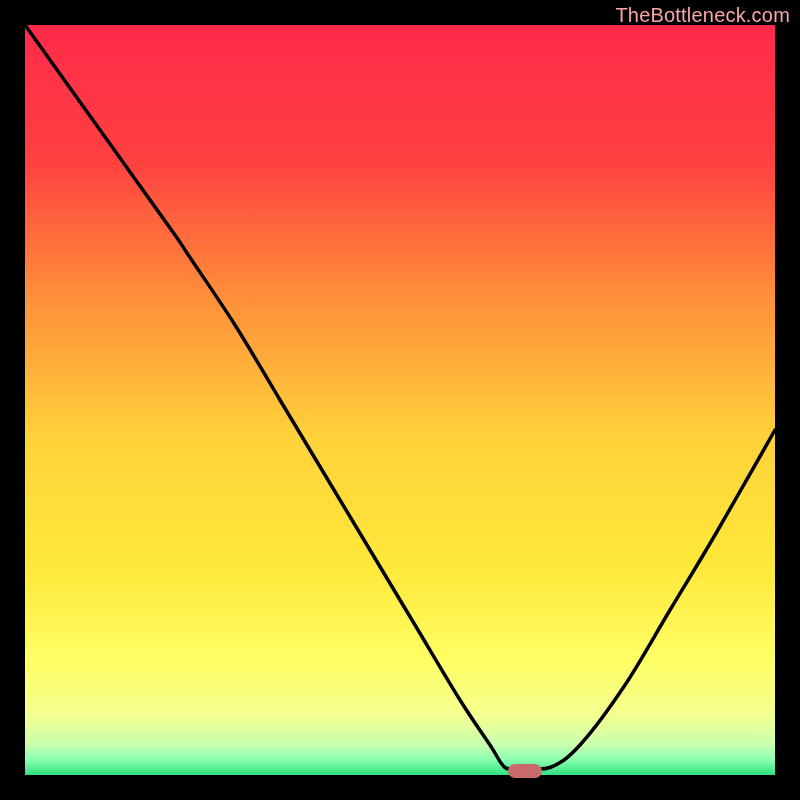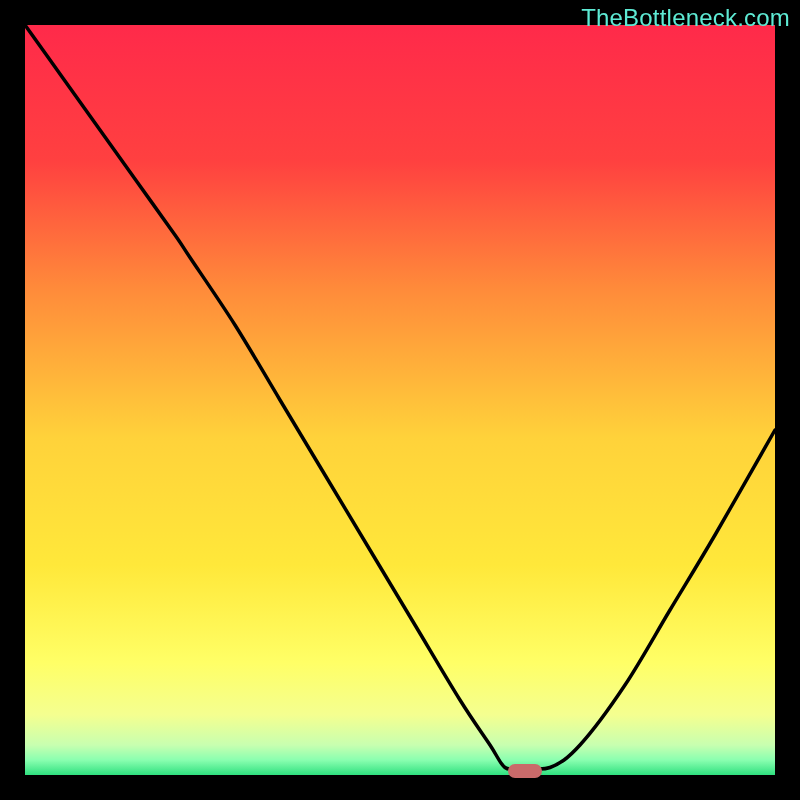--- a/index.html
+++ b/index.html
@@ -14,22 +14,22 @@
   .frame {
     position: relative;
     width: 800px;
     height: 800px;
     background: #000;
   }
   .watermark {
     position: absolute;
     top: 4px;
     right: 10px;
-    color: #5eead4;
-    font-size: 24px;
+    color: #fca5a5;
+    font-size: 20px;
     font-weight: 500;
     letter-spacing: 0.2px;
     z-index: 10;
   }
   .plot-area {
     position: absolute;
     left: 25px;
     top: 25px;
     width: 750px;
     height: 750px;

